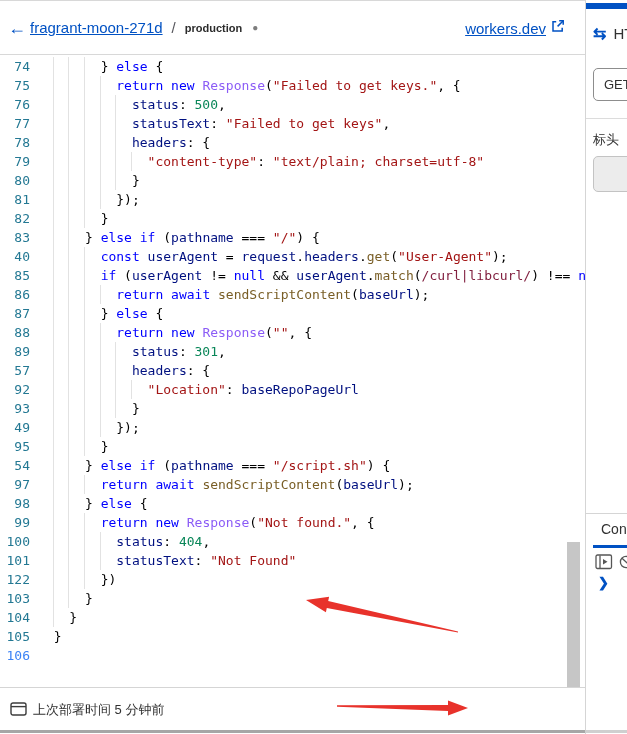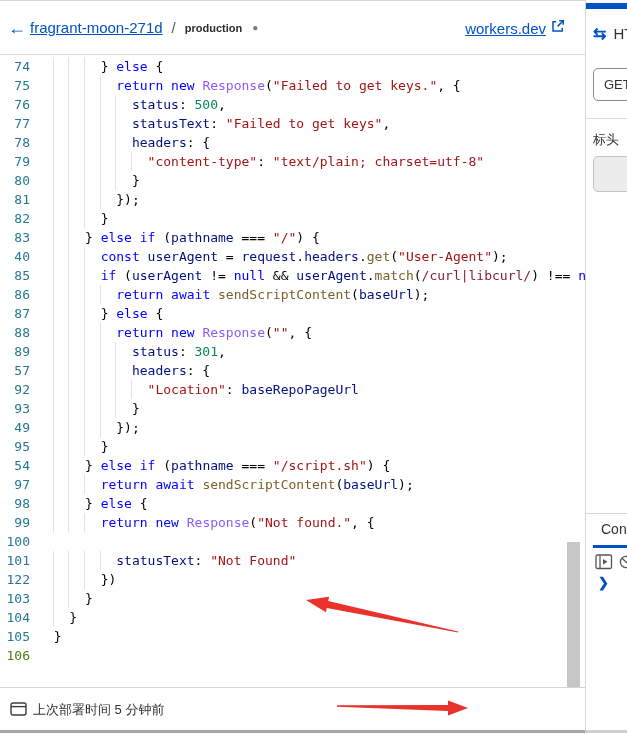--- a/index.html
+++ b/index.html
@@ -47,21 +47,21 @@
   #console-underline { left:7px; top:545px; width:40px; height:3px; background:#0051c3; }
   #console-run { left:9px; top:554px; cursor:pointer; }
   #console-clear { left:33px; top:555px; cursor:pointer; }
   #console-prompt { left:12px; top:575px; color:#0051c3; font-size:13px; font-weight:bold; }
 
   
   #editor { left:0; top:55px; width:585px; height:632px; background:#fff; overflow:hidden;
     font-family:"DejaVu Sans Mono","Liberation Mono",monospace; font-size:13px; padding-top:2px; }
   .code-row { display:flex; height:19px; line-height:19px; }
   .gutter { width:30px; flex:0 0 30px; text-align:right; color:#237893; user-select:none; }
-  .gutter.active { color:#4d7c0f; }
+  .gutter.active { color:#3b82f6; }
   .code-text { margin-left:8px; white-space:pre; }
   .indent { display:inline-block;
     background-image:repeating-linear-gradient(to right, transparent 0, transparent calc(2ch - 1px), #e2e2e2 calc(2ch - 1px), #e2e2e2 2ch);
     background-repeat:no-repeat; }
   .tk-k { color:#0000ff;text-align:right; }
   .tk-c { color:#8b5cf6; }
   .tk-f { color:#795e26; }
   .tk-v { color:#001080; }
   .tk-s { color:#a31515; }
   .tk-n { color:#098658; }
@@ -240,20 +240,21 @@
         <div class="code-row">
           <div class="gutter">98</div>
           <div class="code-text"><span class="indent" style="background-size: 5ch 100%;">      </span><span class="tk-p">} </span><span class="tk-k">else</span><span class="tk-p"> {</span></div>
         </div>
         <div class="code-row">
           <div class="gutter">99</div>
           <div class="code-text"><span class="indent" style="background-size: 7ch 100%;">        </span><span class="tk-k">return</span><span class="tk-p"> </span><span class="tk-k">new</span><span class="tk-p"> </span><span class="tk-c">Response</span><span class="tk-p">(</span><span class="tk-s">"Not found."</span><span class="tk-p">, {</span></div>
         </div>
         <div class="code-row">
           <div class="gutter">100</div>
+          <div class="code-text"><span class="indent" style="background-size: 9ch 100%;">          </span><span class="tk-v">status</span><span class="tk-p">: </span><span class="tk-n">404</span><span class="tk-p">,</span></div>
         </div>
         <div class="code-row">
           <div class="gutter">101</div>
           <div class="code-text"><span class="indent" style="background-size: 9ch 100%;">          </span><span class="tk-v">statusText</span><span class="tk-p">: </span><span class="tk-s">"Not Found"</span></div>
         </div>
         <div class="code-row">
           <div class="gutter">122</div>
           <div class="code-text"><span class="indent" style="background-size: 7ch 100%;">        </span><span class="tk-p">})</span></div>
         </div>
         <div class="code-row">

